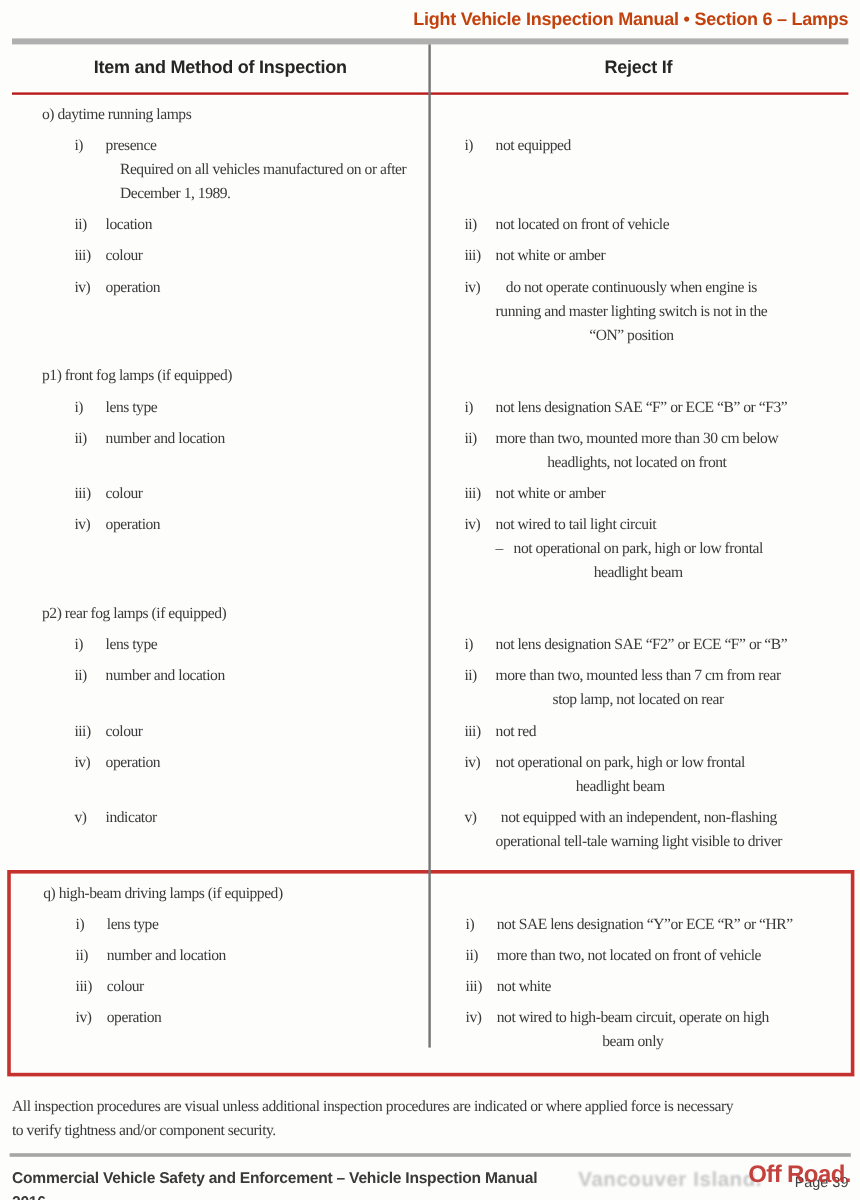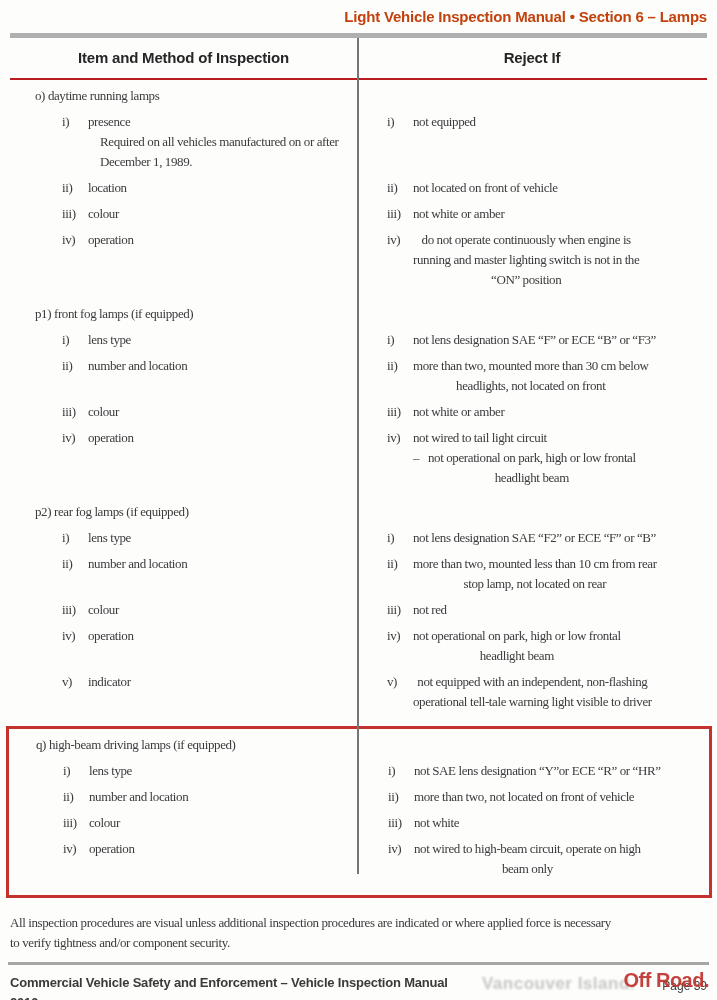--- a/index.html
+++ b/index.html
@@ -236,21 +236,21 @@
       <div class="row">
         <div class="cell-l">
           <div class="item">
               <span class="num">ii)</span>
               <span class="txt">number and location</span>
             </div>
         </div>
         <div class="cell-r">
           <div class="item">
               <span class="num">ii)</span>
-              <span class="txt">more than two, mounted less than 10 cm from rear
+              <span class="txt">more than two, mounted less than 7 cm from rear
 stop lamp, not located on rear</span>
             </div>
         </div>
       </div>
       <div class="row">
         <div class="cell-l">
           <div class="item">
               <span class="num">iii)</span>
               <span class="txt">colour</span>
             </div>

